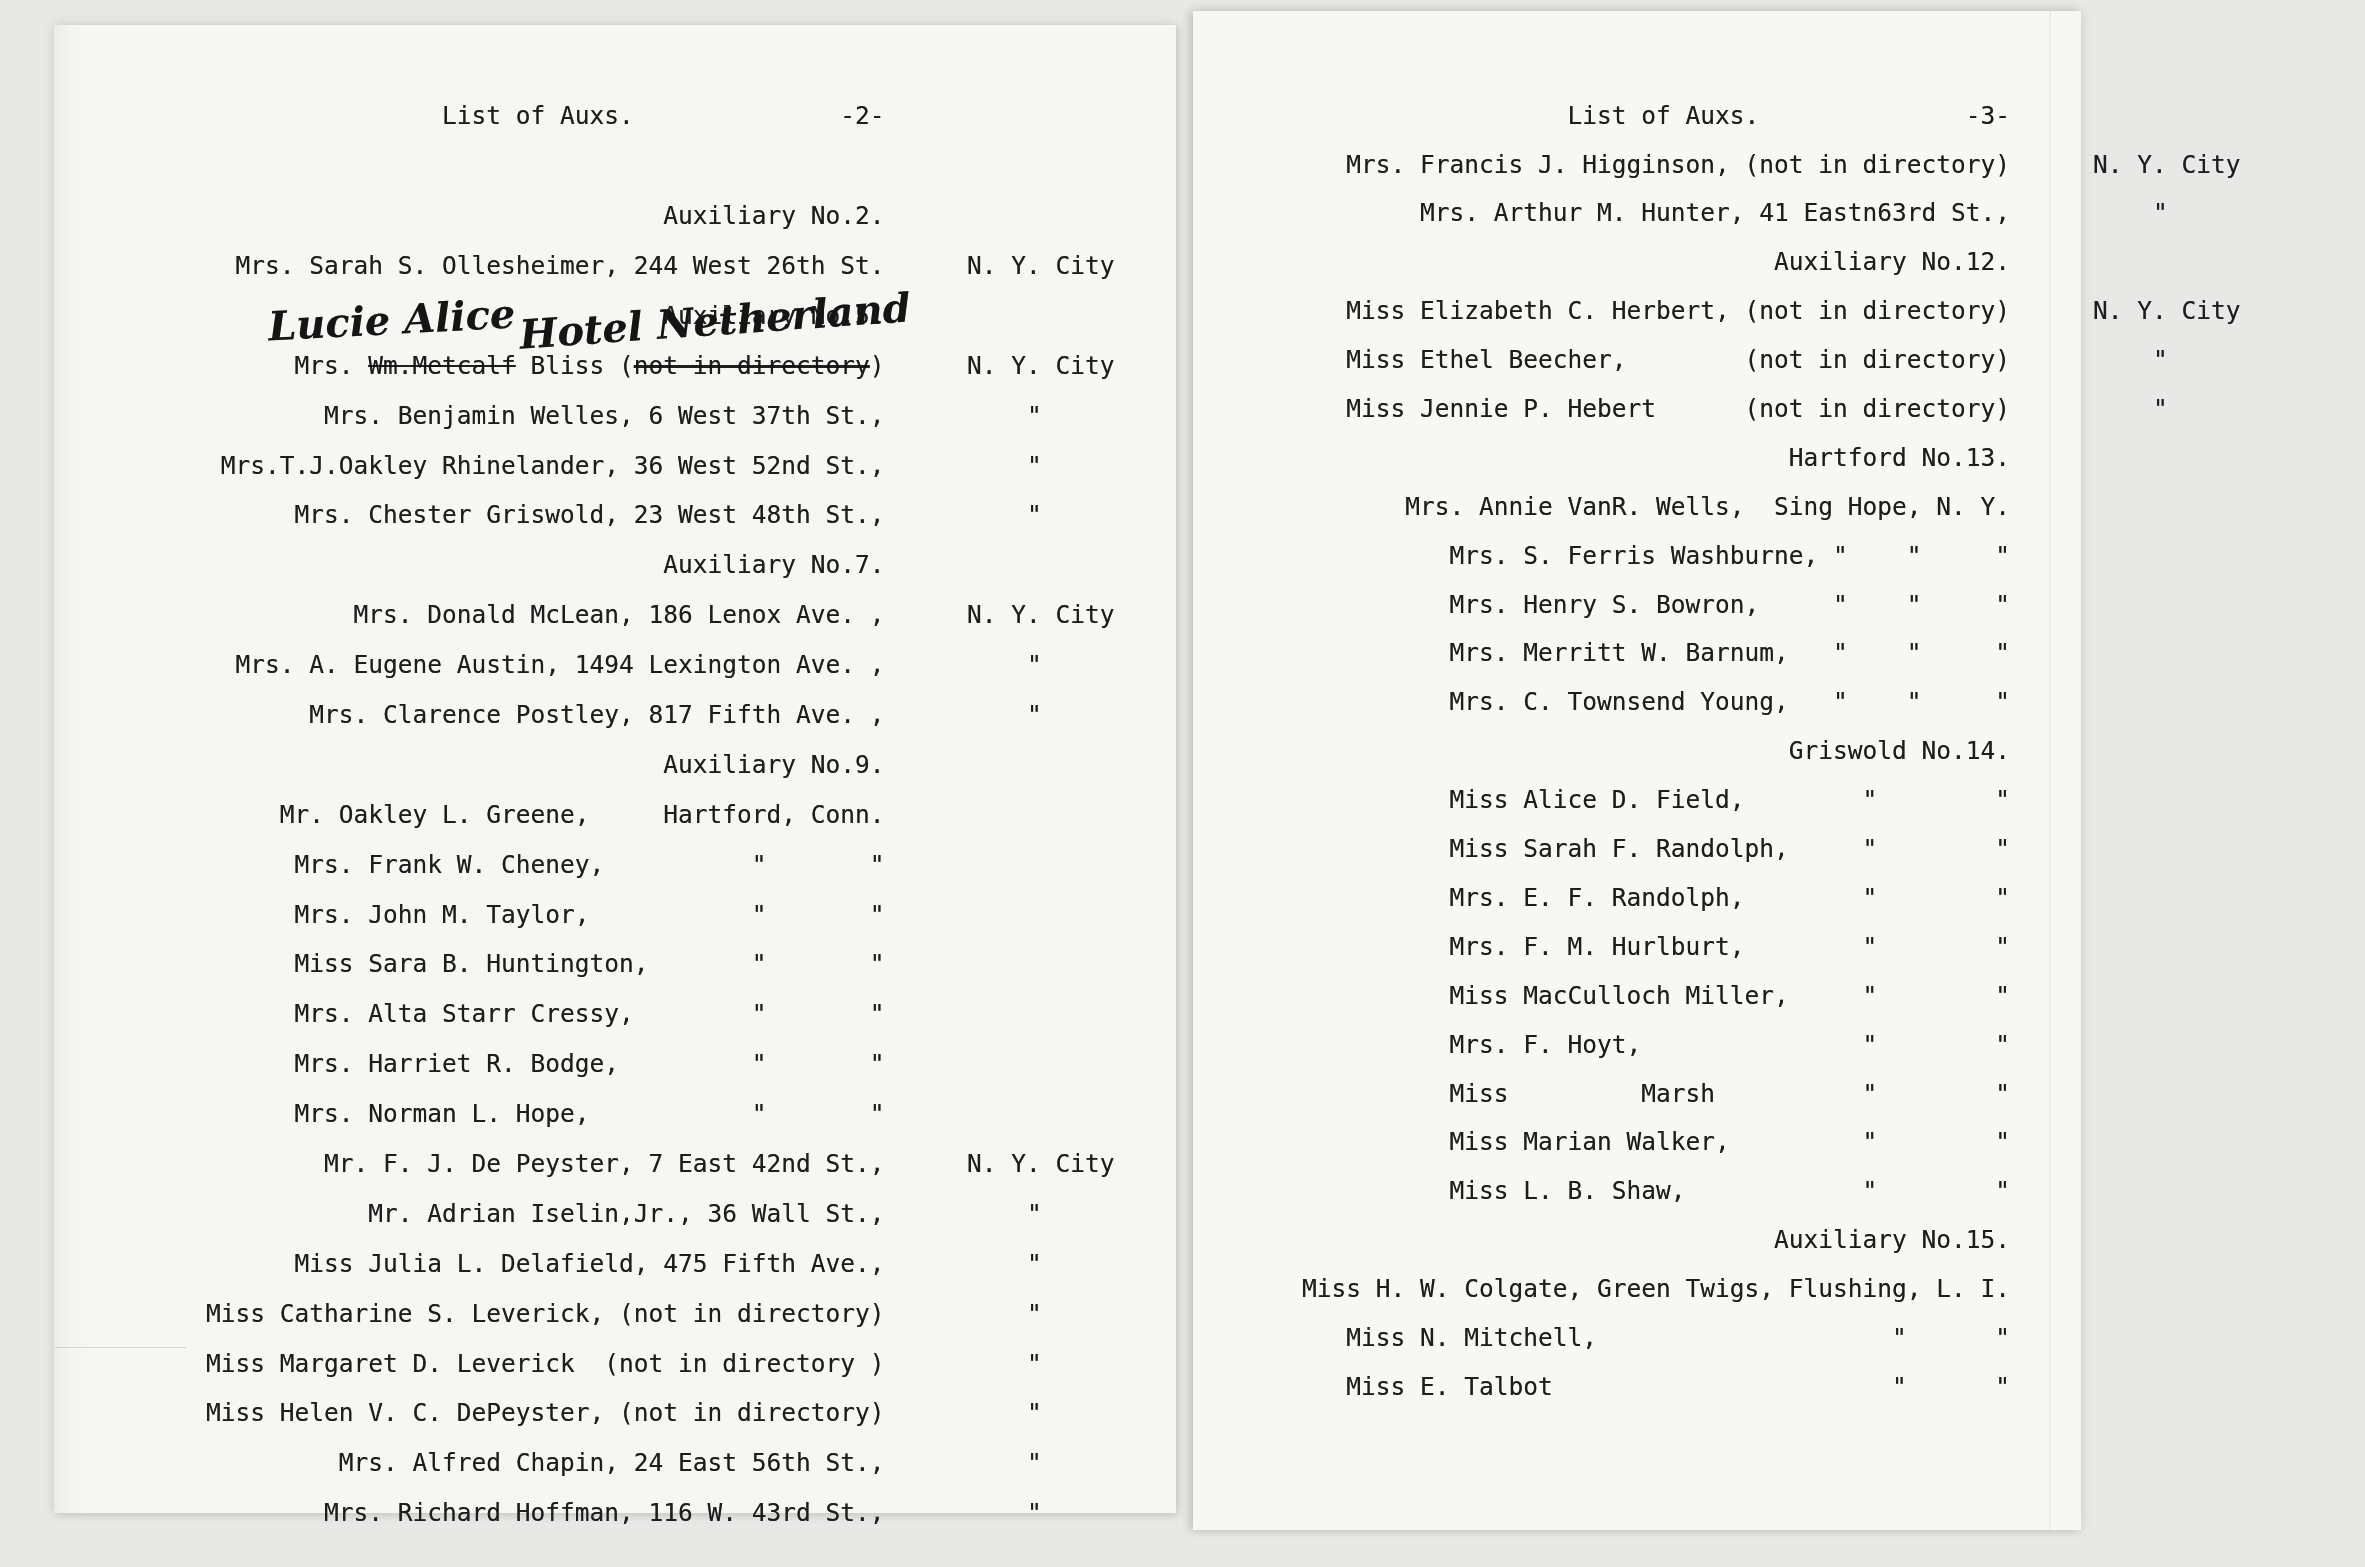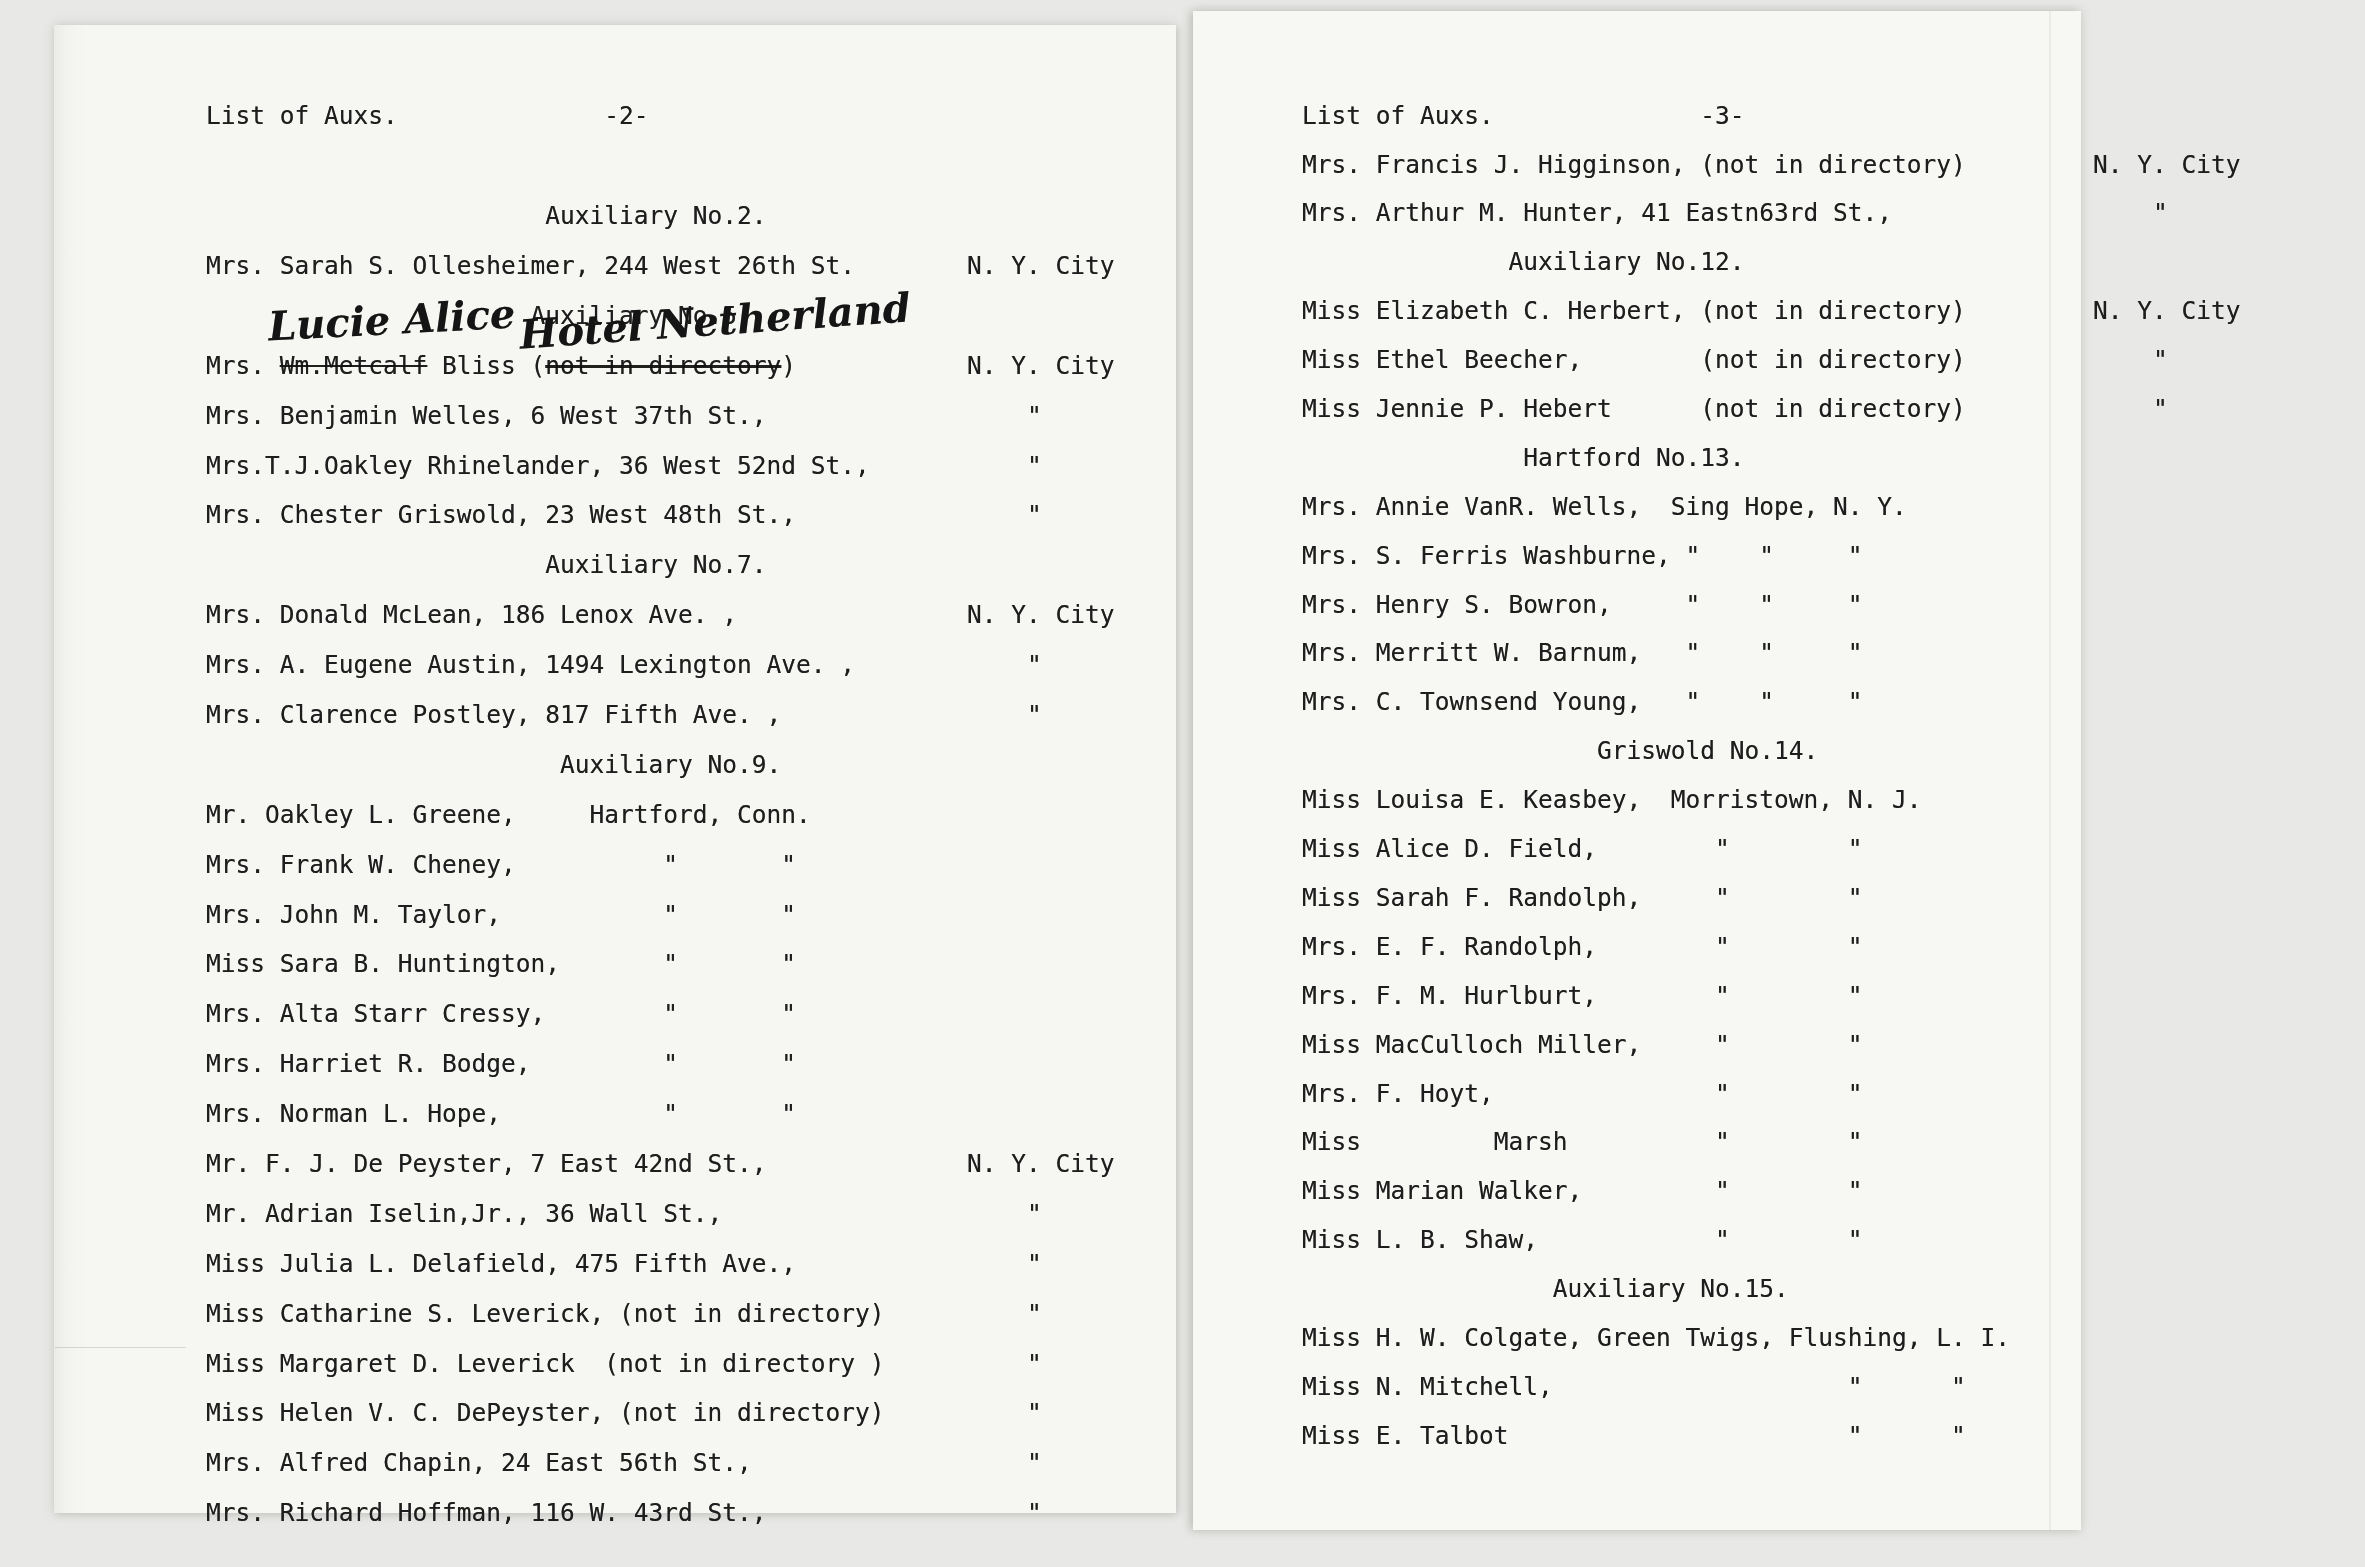--- a/index.html
+++ b/index.html
@@ -1,18 +1,18 @@
 <!DOCTYPE html>
 <html style="font-size:7.8px"><head>
 <meta charset="utf-8">
 <style>
   html,body{margin:0;padding:0;background:#e8e8e6;}
   .canvas{position:relative;width:2366px;height:1568px;background:#e8e8e6;overflow:hidden;
           font-family:"DejaVu Sans Mono",monospace;}
-  .page{position:absolute;background:#f6f6f3;}
+  .page{position:absolute;background:#f6f6f3;text-align:right;}
   .page-a{left:54px;top:25.4px;width:1122px;height:1488px;
           background:linear-gradient(90deg,#ebebe8 0px,#f3f3f0 14.7px,#f6f6f3 34px);
           box-shadow:0 0 11.7px rgba(70,70,62,.16),1.5px 2px 5.9px rgba(70,70,62,.12);}
   .page-b{left:1193px;top:10.8px;width:888px;height:1519px;background:#f7f7f4;
           box-shadow:-3.4px 0 7.8px rgba(70,70,62,.18),0 0 11.7px rgba(70,70,62,.14);}
   .page-b::after{content:"";position:absolute;top:0;right:30px;width:2px;height:100%;
           background:rgba(125,125,118,.10);}
   .text-block{position:absolute;font-size:24.5px;color:#1d1d1d;
           text-shadow:0 0 0.5px rgba(25,25,25,.55);}
   .page-a .text-block{left:152px;top:72px;}
@@ -82,21 +82,20 @@
         <div class="line entry">Miss Elizabeth C. Herbert, (not in directory)<span class="right-col">N. Y. City</span></div>
         <div class="line entry">Miss Ethel Beecher,        (not in directory)<span class="right-col ditto">"</span></div>
         <div class="line entry">Miss Jennie P. Hebert      (not in directory)<span class="right-col ditto">"</span></div>
         <div class="line heading">               Hartford No.13.</div>
         <div class="line entry">Mrs. Annie VanR. Wells,  Sing Hope, N. Y.</div>
         <div class="line entry">Mrs. S. Ferris Washburne, "    "     "</div>
         <div class="line entry">Mrs. Henry S. Bowron,     "    "     "</div>
         <div class="line entry">Mrs. Merritt W. Barnum,   "    "     "</div>
         <div class="line entry">Mrs. C. Townsend Young,   "    "     "</div>
         <div class="line heading">                    Griswold No.14.</div>
-        <div class="line entry">Miss Louisa E. Keasbey,  Morristown, N. J.</div>
         <div class="line entry">Miss Alice D. Field,        "        "</div>
         <div class="line entry">Miss Sarah F. Randolph,     "        "</div>
         <div class="line entry">Mrs. E. F. Randolph,        "        "</div>
         <div class="line entry">Mrs. F. M. Hurlburt,        "        "</div>
         <div class="line entry">Miss MacCulloch Miller,     "        "</div>
         <div class="line entry">Mrs. F. Hoyt,               "        "</div>
         <div class="line entry">Miss         Marsh          "        "</div>
         <div class="line entry">Miss Marian Walker,         "        "</div>
         <div class="line entry">Miss L. B. Shaw,            "        "</div>
         <div class="line heading">                 Auxiliary No.15.</div>

